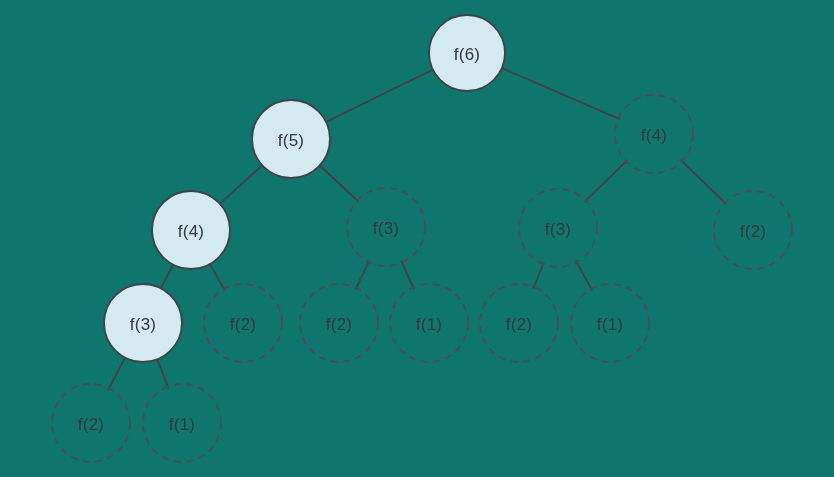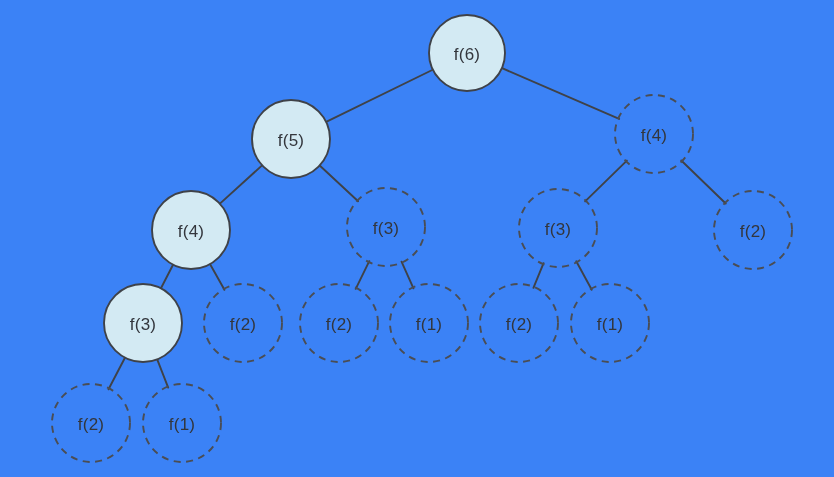--- a/index.html
+++ b/index.html
@@ -7,21 +7,21 @@
     padding: 0;
     background: #ffffff;
   }
   body {
     font-family: "Liberation Sans", sans-serif;
   }
   #diagram-root {
     position: relative;
     width: 834px;
     height: 477px;
-    background: #3b82f6;
+    background: #0f766e;
     overflow: hidden;
   }
   #tree-svg {
     position: absolute;
     left: 0;
     top: 0;
     width: 834px;
     height: 477px;
     display: block;
   }

